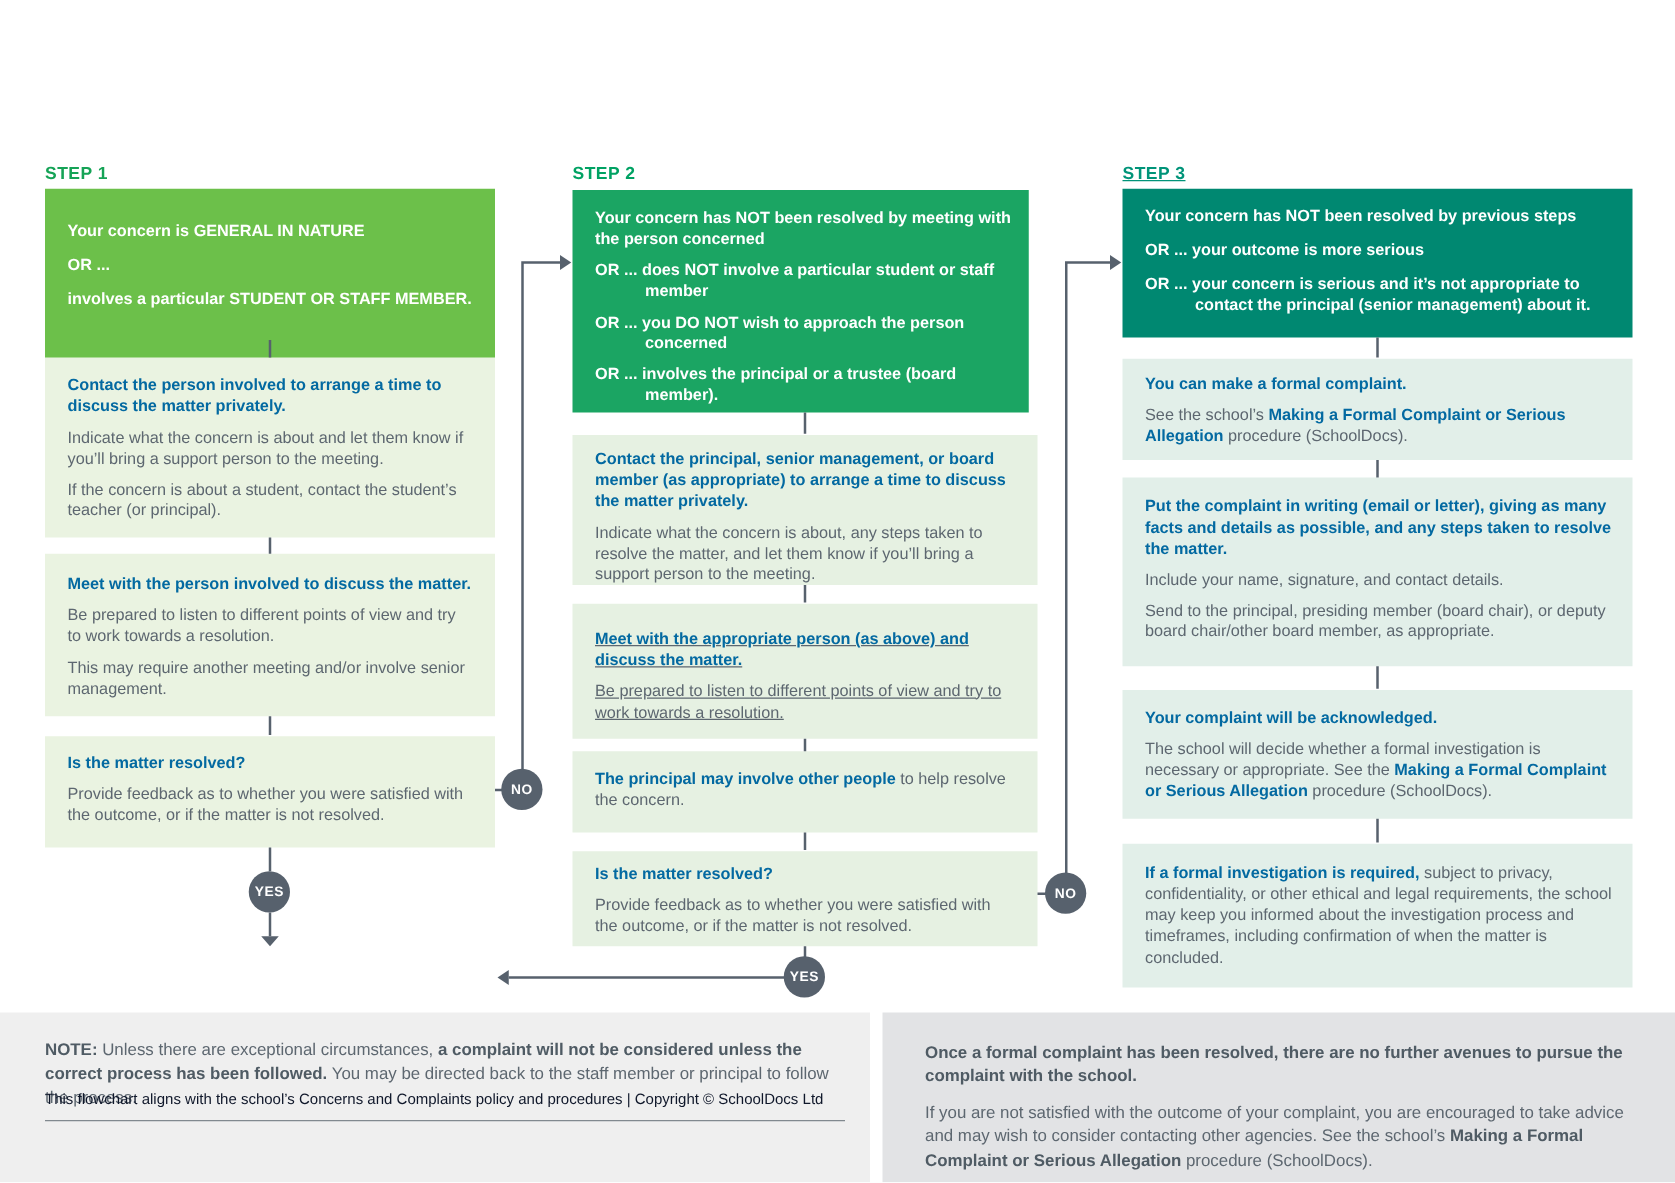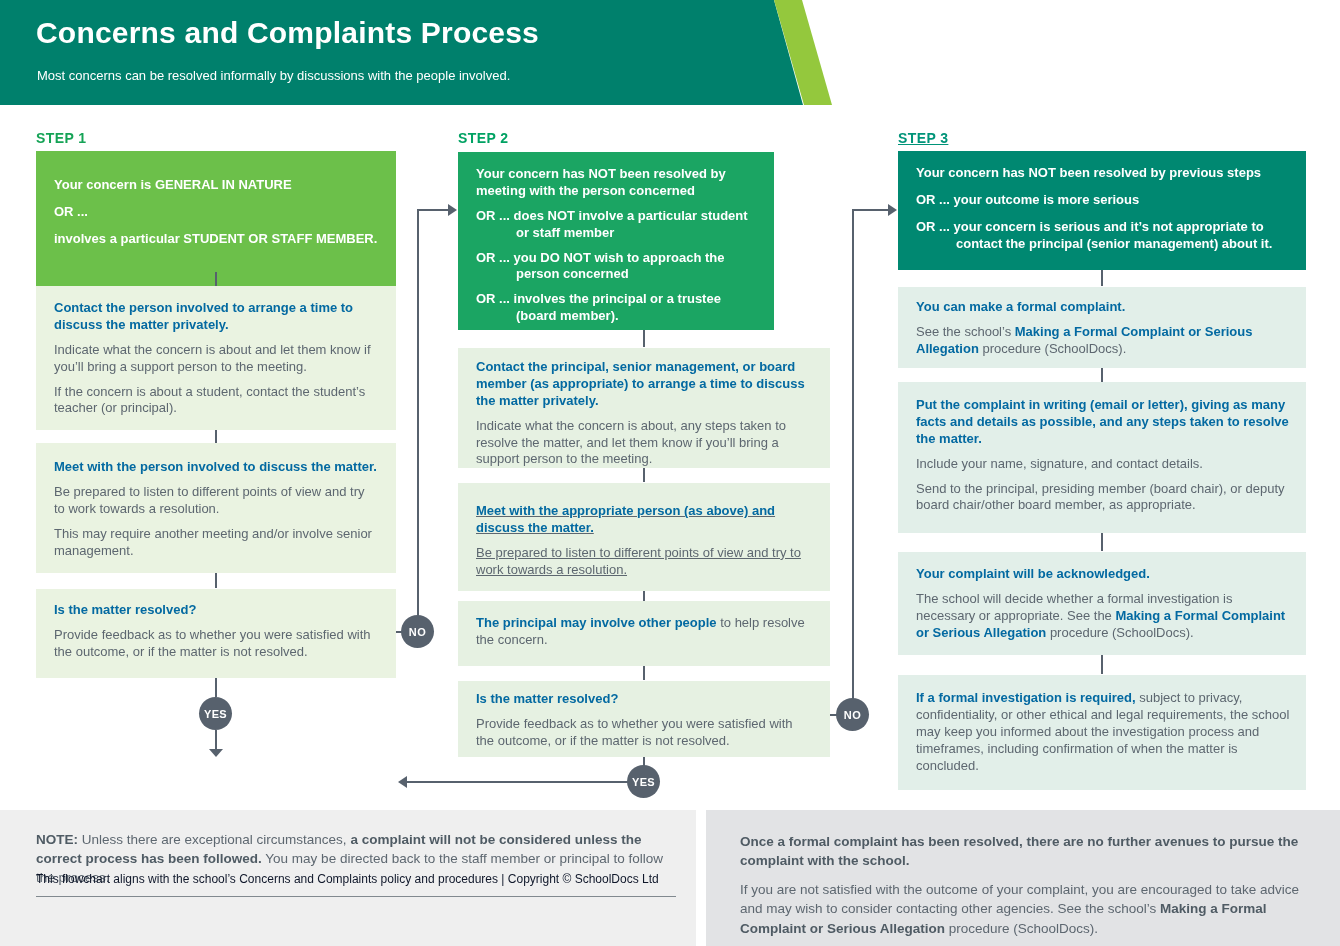--- a/index.html
+++ b/index.html
@@ -30,21 +30,21 @@
   .solid{color:#ffffff;font-weight:600;}
   .solid p{margin-bottom:10px;}
   .solid .b{font-weight:800;}
   .light{color:#5d6770;}
   .light .b{color:#0369a1;}
   .hang{padding-left:40px;text-indent:-40px;}
   #c1b1{left:36px;top:151px;width:360px;height:149px;background:#6cc04a;padding:26px 18px 14px 18px;}
   #c1b2{left:36px;top:286px;width:360px;height:144px;background:#eaf3e1;padding:14px 18px 10px 18px;}
   #c1b3{left:36px;top:443px;width:360px;height:130px;background:#eaf3e1;padding:16px 18px 10px 18px;}
   #c1b4{left:36px;top:589px;width:360px;height:89px;background:#eaf3e1;padding:13px 18px 10px 18px;}
-  #c2b1{left:458px;top:152px;width:316px;height:178px;background:#1ba563;padding:14px 14px 22px 18px;}
+  #c2b1{left:458px;top:152px;width:365px;height:178px;background:#1ba563;padding:14px 14px 22px 18px;}
   #c2b1 p{margin-bottom:8px;}
   #c2b2{left:458px;top:348px;width:372px;height:120px;background:#e6f1e2;padding:11px 16px 8px 18px;}
   #c2b3{left:458px;top:483px;width:372px;height:108px;background:#e6f1e2;padding:20px 16px 8px 18px;text-decoration:underline;}
   #c2b4{left:458px;top:601px;width:372px;height:65px;background:#e6f1e2;padding:14px 16px 8px 18px;}
   #c2b5{left:458px;top:681px;width:372px;height:76px;background:#e6f1e2;padding:10px 16px 8px 18px;}
   #c3b1{left:898px;top:151px;width:408px;height:119px;background:#008871;padding:14px 14px 10px 18px;}
   #c3b2{left:898px;top:287px;width:408px;height:81px;background:#e2efe9;padding:12px 16px 8px 18px;}
   #c3b3{left:898px;top:382px;width:408px;height:151px;background:#e2efe9;padding:15px 16px 8px 18px;}
   #c3b4{left:898px;top:552px;width:408px;height:103px;background:#e2efe9;padding:14px 16px 8px 18px;}
   #c3b5{left:898px;top:675px;width:408px;height:115px;background:#e2efe9;padding:15px 16px 8px 18px;}
@@ -74,26 +74,20 @@
   .note-right p{margin:0 0 10px 0;}
   .note-right .b{font-weight:700;color:#4f5b64;}
   .divider{position:absolute;left:36px;top:896px;width:640px;height:1px;background:#81898f;}
   .footer-text{position:absolute;left:36px;top:872px;width:660px;font-size:12px;color:#0f172a;}
 </style>
 </head>
 <body>
 
 <div class="page">
 
-  <div class="banner">
-    <div class="banner-bg"></div>
-    <div class="banner-stripe"></div>
-    <h1>Concerns and Complaints Process</h1>
-    <p class="sub">Most concerns can be resolved informally by discussions with the people involved.</p>
-  </div>
 
   <svg class="connectors" viewBox="0 0 1340 946">
 
     <path d="M216 272 V286"></path>
     <path d="M216 430 V443"></path>
     <path d="M216 573 V588"></path>
     <path d="M216 678 V697"></path>
     <path d="M216 730 V749"></path>
     <polygon points="209,749 223,749 216,757"></polygon>
 

